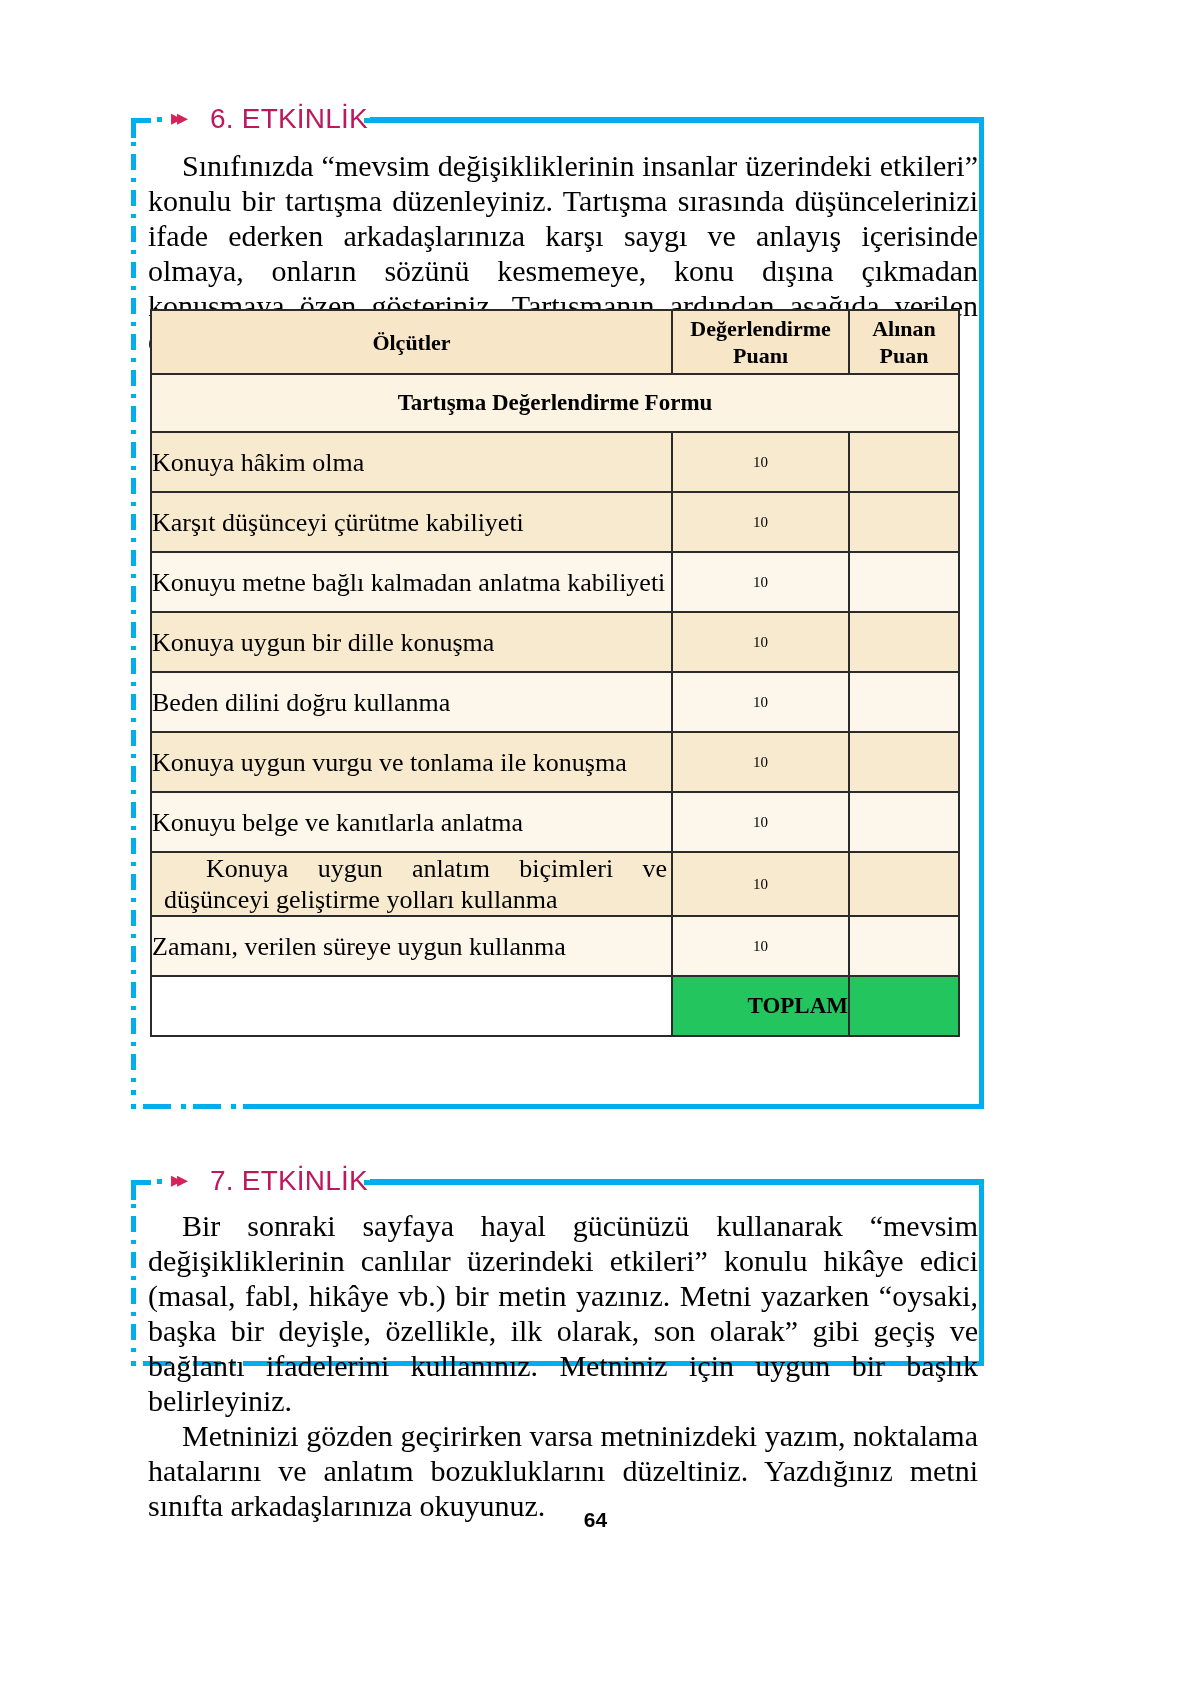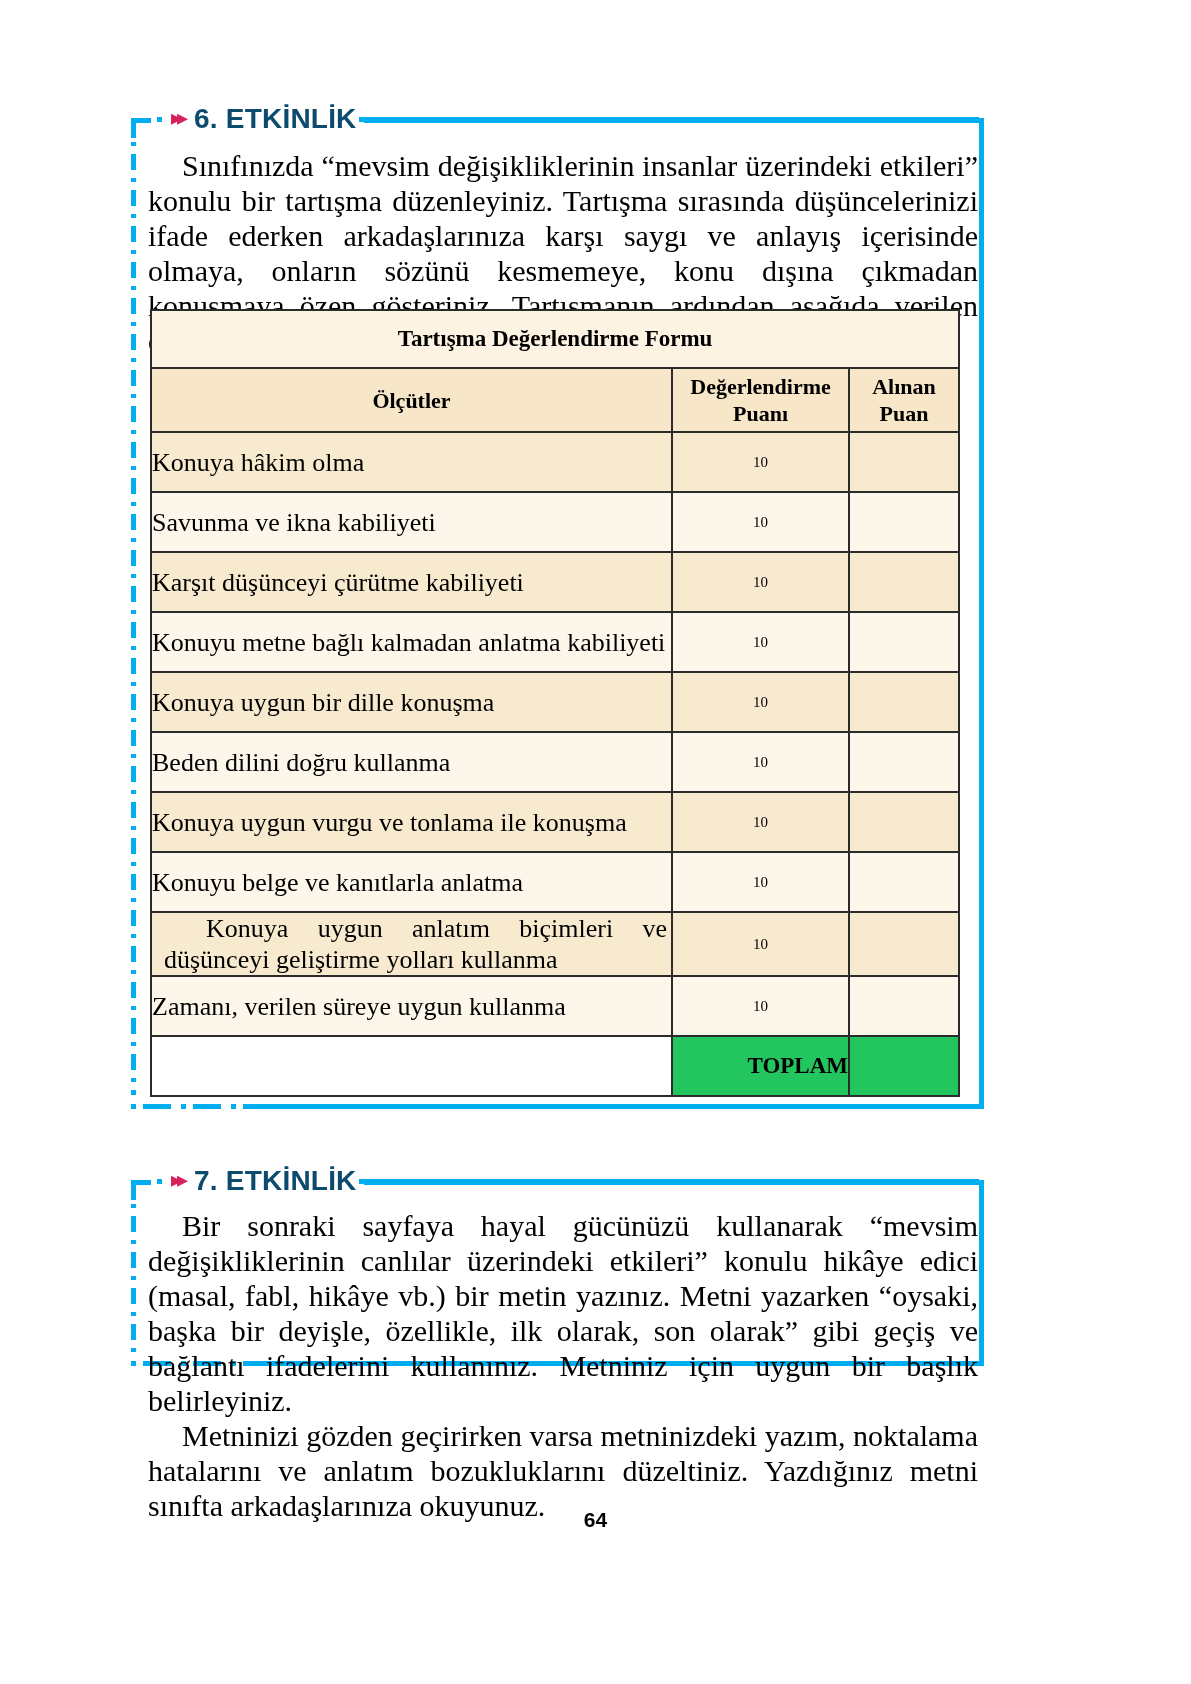--- a/index.html
+++ b/index.html
@@ -95,26 +95,27 @@
   .act-heading .chevrons {
     color: #D6215A;
     font-family: "Liberation Sans", sans-serif;
     font-size: 22px;
     line-height: 1;
     letter-spacing: -5px;
     margin-right: 11px;
     transform: translateY(-1px);
   }
   .act-heading .label {
-    color: #0c4a6e;
+    color: #be185d;
     font-family: "Liberation Sans", sans-serif;
-    font-weight: bold;
+    font-weight: normal;
     font-size: 28px;
     line-height: 1;
     letter-spacing: 0.2px;
+    margin-left: 16px;
   }
   .act-heading .rule {
     height: 5px;
     background: #00AEEF;
     margin-left: 2px;
   }
 
   
   .body-text {
     position: absolute;
@@ -224,43 +225,38 @@
   </div>
 
   <table class="form-table" style="left:150px; top:309px; width:808px;">
     <colgroup>
       <col style="width:521px;">
       <col style="width:177px;">
       <col style="width:110px;">
     </colgroup>
     <tbody>
       <tr>
-        <td class="ft-title" colspan="3">Tartışma Değerlendirme Formu</td>
-      </tr>
-      <tr>
         <td class="ft-head">Ölçütler</td>
         <td class="ft-head">
           <span>Değerlendirme</span><br>
           <span>Puanı</span>
         </td>
         <td class="ft-head">
           <span>Alınan</span><br>
           <span>Puan</span>
         </td>
       </tr>
+      <tr>
+        <td class="ft-title" colspan="3">Tartışma Değerlendirme Formu</td>
+      </tr>
 
       <tr>
         <td class="ft-crit ft-shade-a">Konuya hâkim olma</td>
         <td class="ft-pts ft-shade-a">10</td>
         <td class="ft-pts ft-shade-a"></td>
-      </tr>
-      <tr>
-        <td class="ft-crit ft-shade-b">Savunma ve ikna kabiliyeti</td>
-        <td class="ft-pts ft-shade-b">10</td>
-        <td class="ft-pts ft-shade-b"></td>
       </tr>
       <tr>
         <td class="ft-crit ft-shade-a">Karşıt düşünceyi çürütme kabiliyeti</td>
         <td class="ft-pts ft-shade-a">10</td>
         <td class="ft-pts ft-shade-a"></td>
       </tr>
       <tr>
         <td class="ft-crit ft-shade-b">Konuyu metne bağlı kalmadan anlatma kabiliyeti</td>
         <td class="ft-pts ft-shade-b">10</td>
         <td class="ft-pts ft-shade-b"></td>

